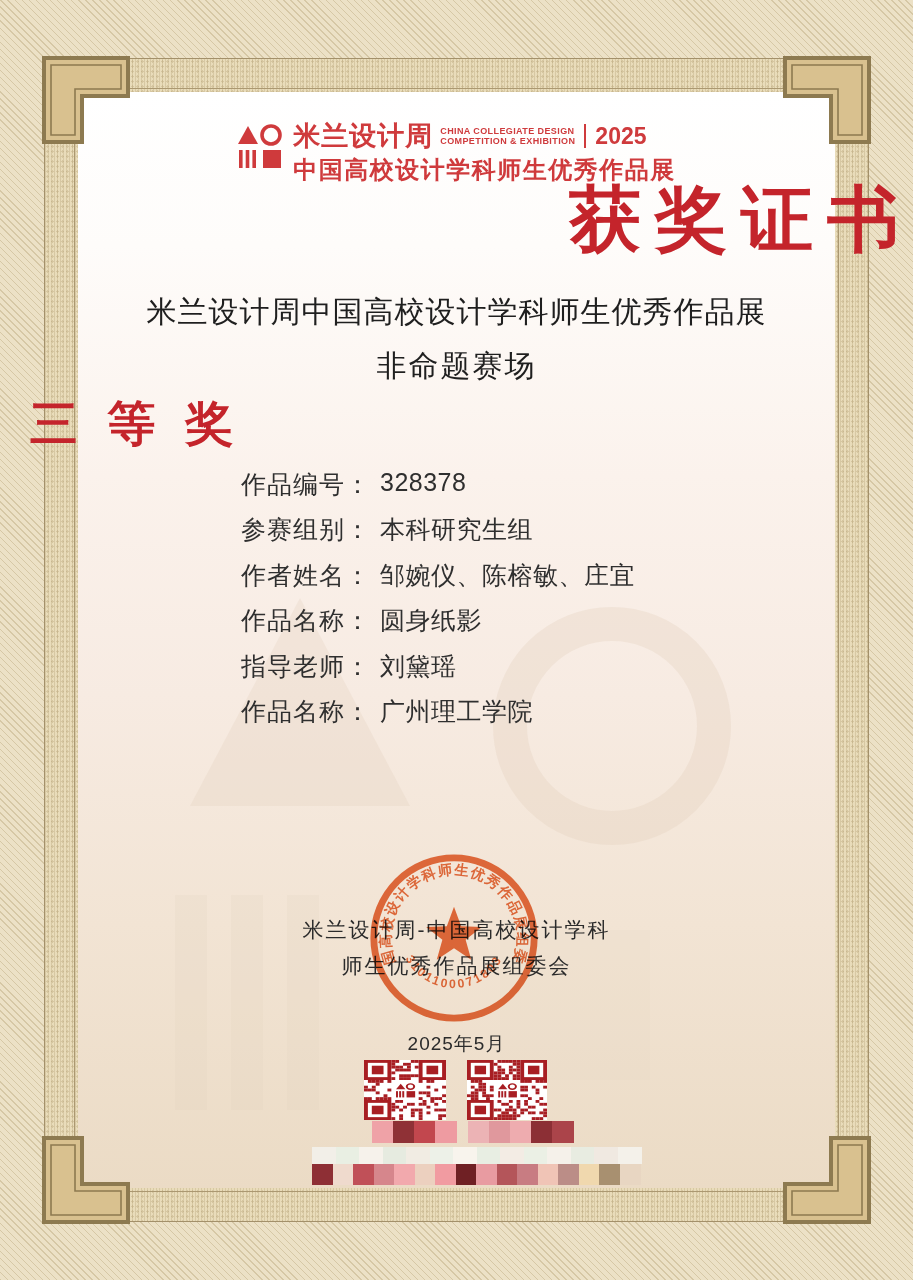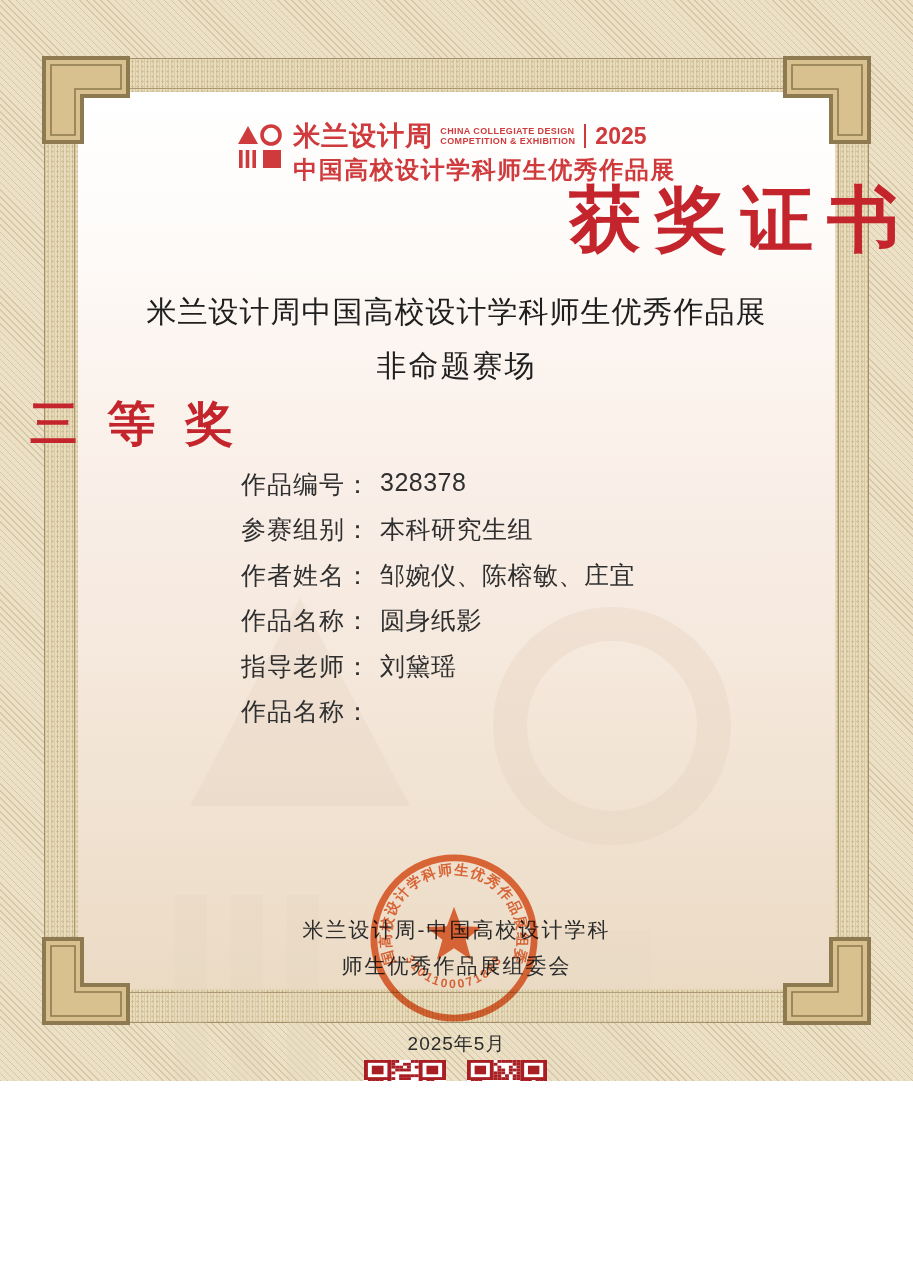--- a/index.html
+++ b/index.html
@@ -1,17 +1,17 @@
 <!DOCTYPE html>
 <html><head>
 <meta charset="utf-8">
 <style>
   html,body{margin:0;padding:0;}
   body{font-family:"Liberation Sans","DejaVu Sans",sans-serif;}
-  .page{position:relative;width:913px;height:1081px;overflow:hidden;
+  .page{position:relative;width:913px;height:1280px;overflow:hidden;
     background-color:#ece1c6;
     background-image:repeating-linear-gradient(45deg, rgba(178,158,112,.38) 0 1px, transparent 1px 5px);}
   
   .frame-band{position:absolute;left:44px;right:44px;top:58px;bottom:58px;
     border:1px solid #a3906a;background-color:#e9dcba;
     background-image:
       repeating-linear-gradient(90deg, rgba(168,148,104,.28) 0 1px, transparent 1px 3px),
       radial-gradient(circle, rgba(176,156,110,.35) 1px, transparent 1.4px);
     background-size:auto, 5px 5px;}
   .frame-inner-line{position:absolute;left:74px;right:74px;top:88px;bottom:88px;border:1px solid #ab9871;}
@@ -148,20 +148,21 @@
       <span class="field-value">圆身纸影</span>
     </div>
 
     <div class="field-row">
       <span class="field-label">指导老师：</span>
       <span class="field-value">刘黛瑶</span>
     </div>
 
     <div class="field-row">
       <span class="field-label">作品名称：</span>
+      <span class="field-value">广州理工学院</span>
     </div>
   </div>
 
   <div class="sig-block">
     <div>米兰设计周-中国高校设计学科</div>
     <div>师生优秀作品展组委会</div>
   </div>
 
   <svg class="seal" width="176" height="176" viewBox="0 0 180 180">
     <defs>

